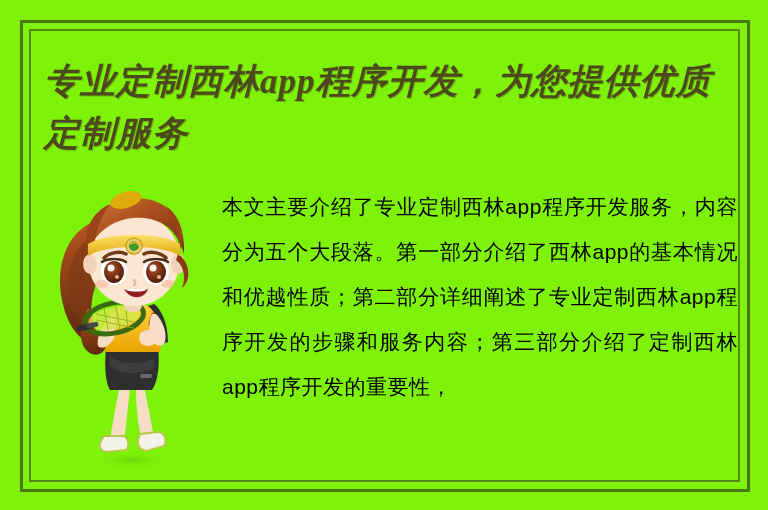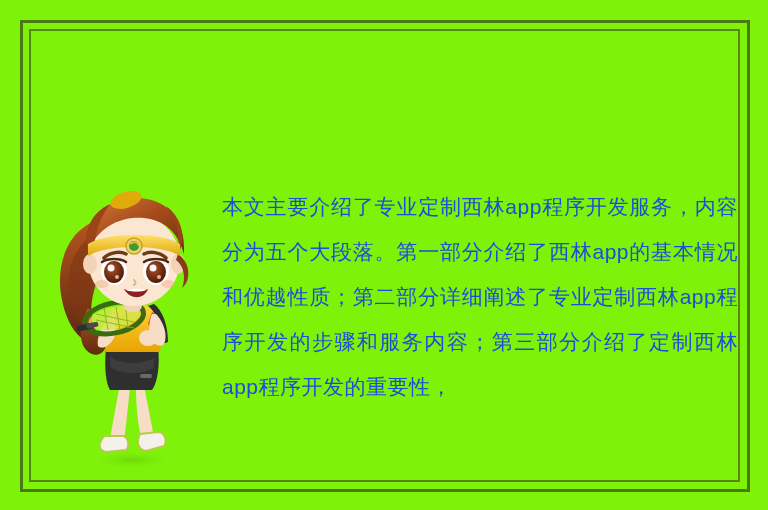--- a/index.html
+++ b/index.html
@@ -53,21 +53,21 @@
     text-shadow: 1px 1px 0 rgba(90,110,20,0.45);
     white-space: pre-wrap;
   }
 
   
   .body-text {
     position: absolute;
     left: 222px;
     top: 184px;
     width: 516px;
-    color: #1d4ed8;
+    color: #000000;
     font-family: "Liberation Sans", sans-serif;
     font-size: 21px;
     line-height: 45px;
     letter-spacing: 0.5px;
     text-align: justify;
     text-justify: inter-character;
   }
 
   
   .illustration {
@@ -80,20 +80,21 @@
   .illustration svg { display: block; width: 100%; height: 100%; }
 </style>
 </head>
 <body>
 
 <div class="page">
 
   <div class="frame-outer"></div>
   <div class="frame-inner"></div>
 
+  <div class="title">专业定制西林app程序开发，为您提供优质定制服务</div>
 
   <div class="body-text">本文主要介绍了专业定制西林app程序开发服务，内容分为五个大段落。第一部分介绍了西林app的基本情况和优越性质；第二部分详细阐述了专业定制西林app程序开发的步骤和服务内容；第三部分介绍了定制西林app程序开发的重要性，</div>
 
   <div class="illustration">
     <svg viewBox="0 0 165 282" xmlns="http://www.w3.org/2000/svg">
       <defs>
         <linearGradient id="hairG" x1="0" y1="0" x2="1" y2="1">
           <stop offset="0%" stop-color="#d2793a"></stop>
           <stop offset="45%" stop-color="#a94d1c"></stop>
           <stop offset="100%" stop-color="#6e2f10"></stop>

